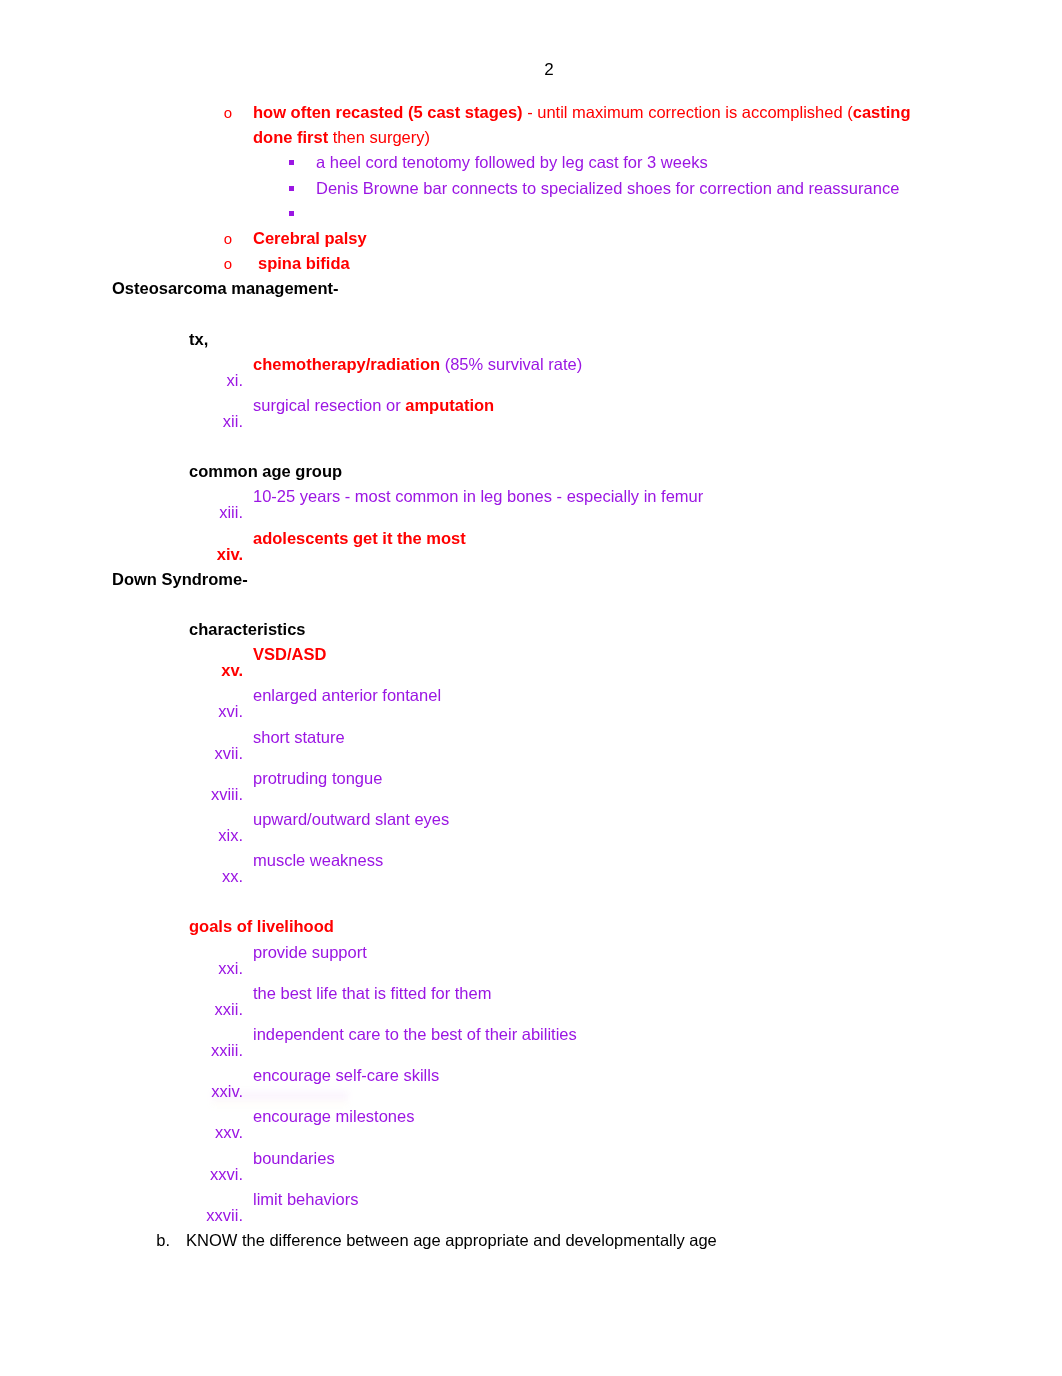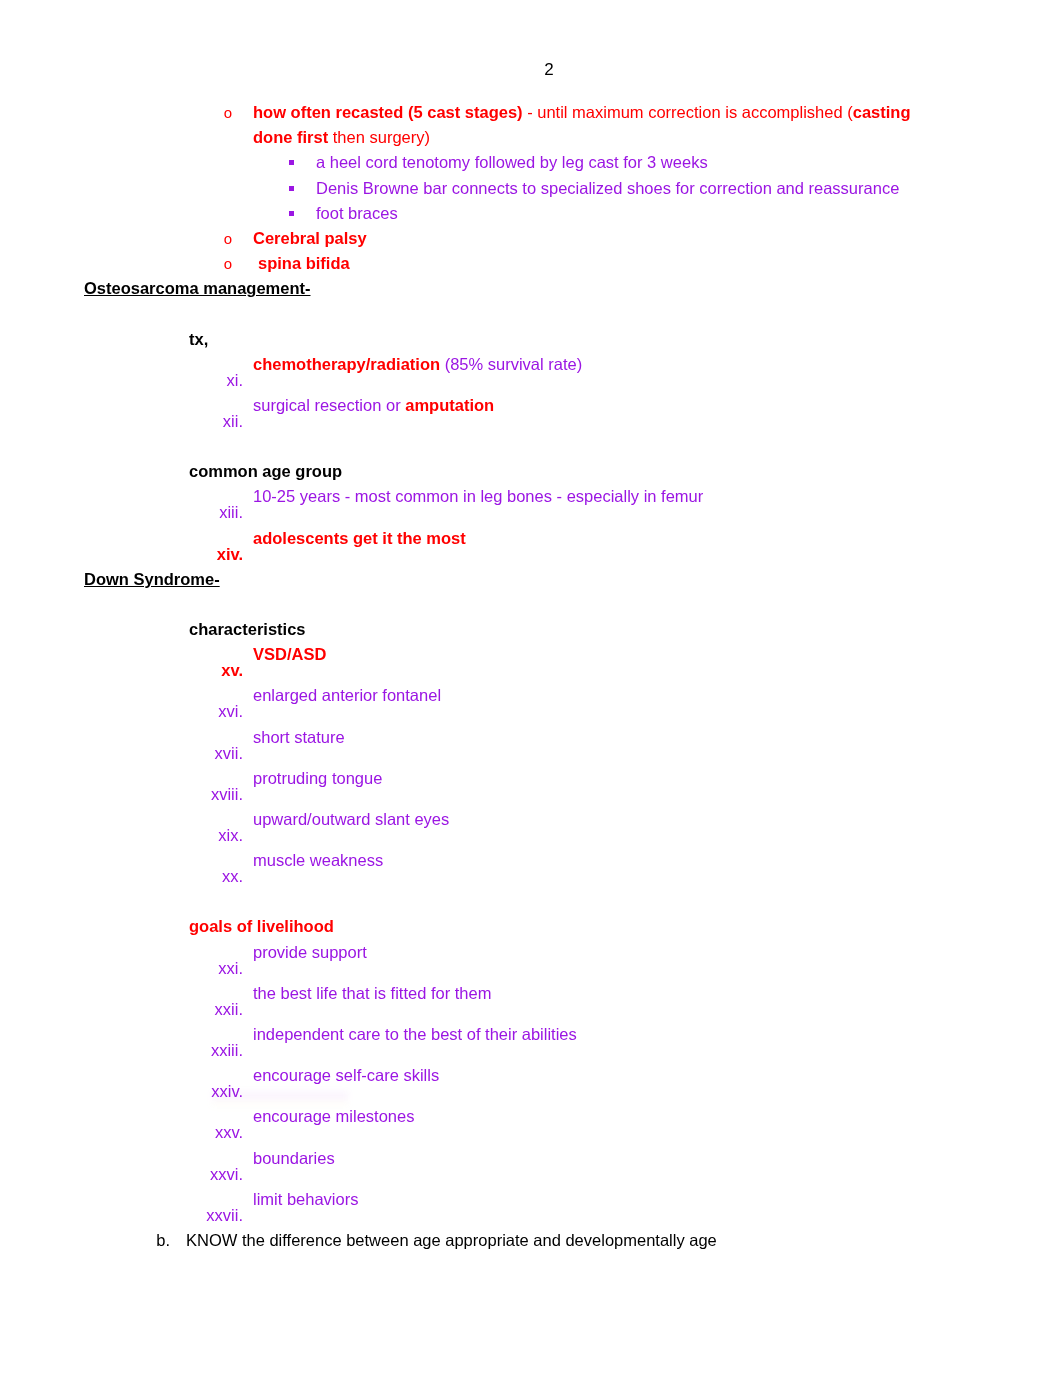--- a/index.html
+++ b/index.html
@@ -69,23 +69,22 @@
   
   .c-red    { color: #ff0000; }
   .c-purple { color: #9b16e3; }
   .c-black  { color: #000000; }
   .b { font-weight: bold; }
 
   
 
   
   .lvl-head {
-    margin-left: 84px;
+    margin-left: 112px;
     font-weight: bold;
-    text-decoration: underline;
   }
   
   .lvl-subhead {
     margin-left: 189px;
     font-weight: bold;
     margin-top: 25px;
   }
 
   
   .lvl-bullet .marker { width: 192px; padding-right: 27px; box-sizing: border-box; }
@@ -164,21 +163,20 @@
     <div class="line row lvl-sq">
       <span class="marker"><span class="glyph-square"></span></span>
       <span class="text c-purple">a heel cord tenotomy followed by leg cast for 3 weeks</span>
     </div>
     <div class="line row lvl-sq">
       <span class="marker"><span class="glyph-square"></span></span>
       <span class="text c-purple">Denis Browne bar connects to specialized shoes for correction and reassurance</span>
     </div>
     <div class="line row lvl-sq">
       <span class="marker"><span class="glyph-square"></span></span>
-      <span class="text c-purple">foot braces</span>
     </div>
 
     <div class="line row lvl-o">
       <span class="marker c-red glyph-circle">o</span>
       <span class="text c-red b">Cerebral palsy</span>
     </div>
     <div class="line row lvl-o">
       <span class="marker c-red glyph-circle">o</span>
       <span class="text c-red b extra-space">spina bifida</span>
     </div>

